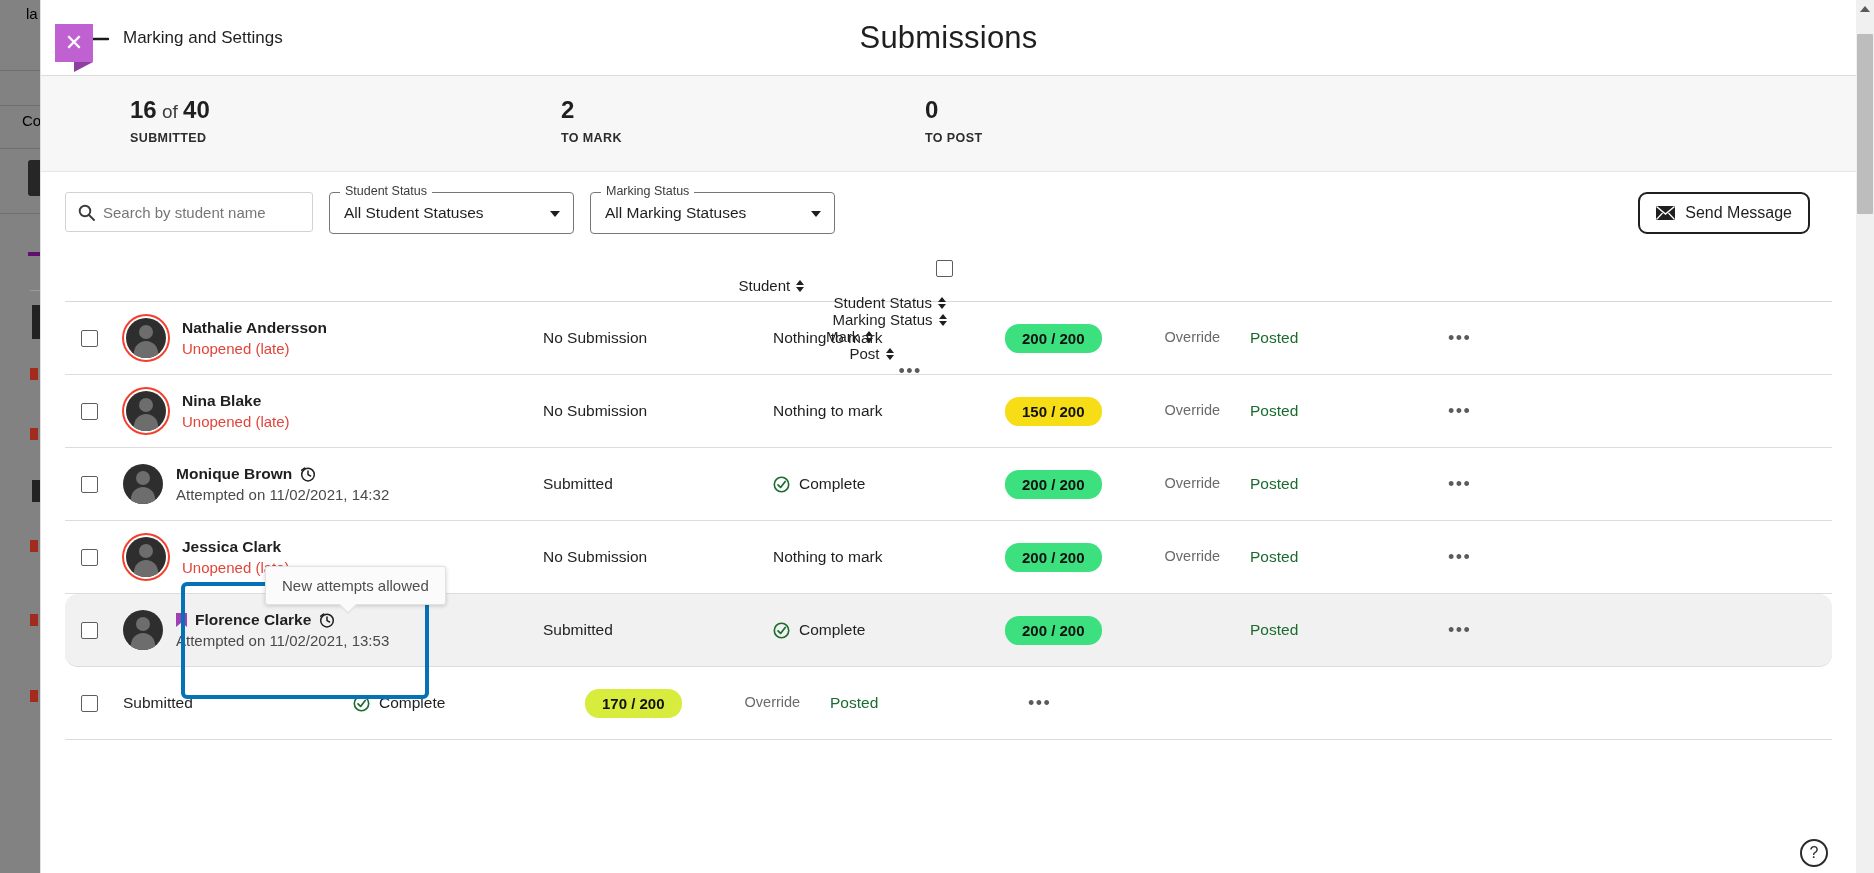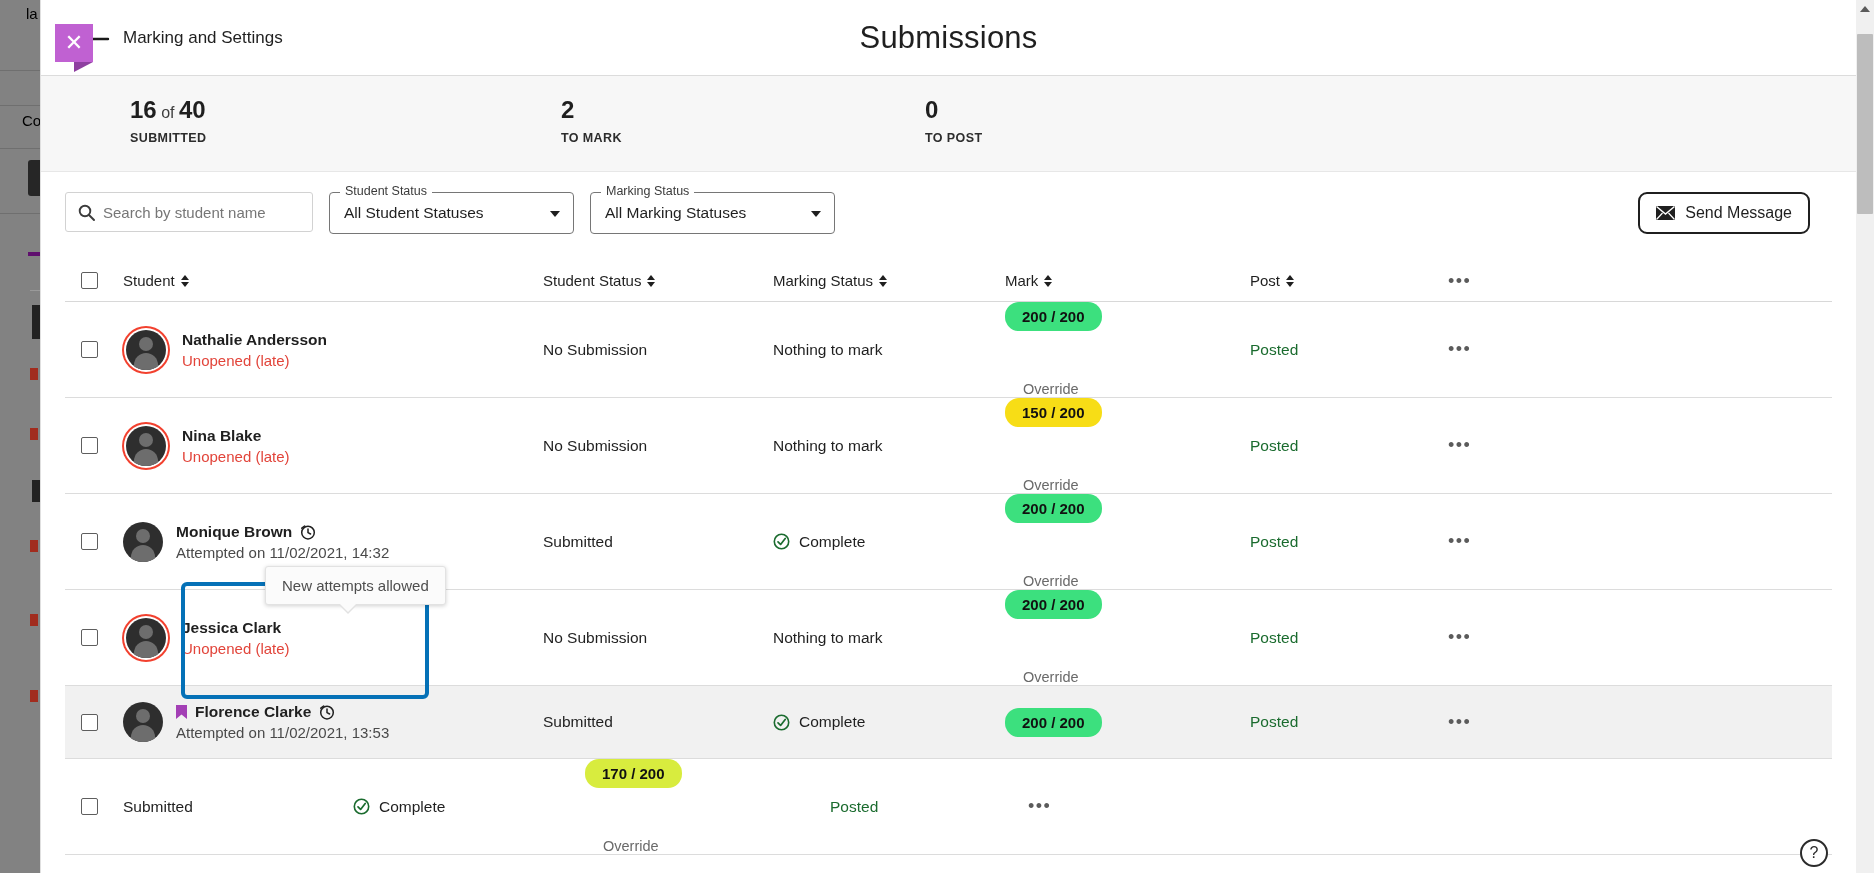--- a/index.html
+++ b/index.html
@@ -115,21 +115,21 @@
   }
 
   
   #stats {
     position: relative; height: 96px;
     background: #f7f7f7;
     border-bottom: 1px solid #e7e7e7;
   }
   .stat { position:absolute; top: 22px; }
   .stat .big { font-size: 24px; font-weight: 700; color:#1f1f1f; line-height:1; }
-  .stat .big .small { font-size: 16px; font-weight: 400; color:#3d3d3d; }
+  .stat .big .small { font-size: 19px; font-weight: 400; color:#3d3d3d; }
   .stat .cap { margin-top: 9px; font-size: 12.5px; letter-spacing:.4px; color:#2d2d2d; font-weight: 600; }
   #stat-submitted { left: 89px; }
   #stat-tomark    { left: 520px; }
   #stat-topost    { left: 884px; }
 
   
   #filters { position: relative; height: 88px; background:#fff; }
   #search-box {
     position:absolute; left: 24px; top: 20px;
     width: 248px; height: 40px;
@@ -173,21 +173,21 @@
     background:#fff; display:flex; align-items:center; gap: 10px;
     font-size: 16px; color:#1f1f1f; cursor:pointer;
     font-family:"Liberation Sans", sans-serif;
   }
 
   
   #table { position:relative; padding: 0 24px 0 24px; }
   #thead {
     display:flex; align-items:center; height: 42px;
     border-bottom: 1px solid #d8d8d8;
-    font-size: 15px; color:#1f1f1f;
+    font-size: 15px; color:#1f1f1f;flex-direction:column;
   }
   .col-check   { width: 58px; flex:none; }
   .col-student { width: 420px; flex:none; }
   .col-sstatus { width: 230px; flex:none; }
   .col-mstatus { width: 232px; flex:none; }
   .col-mark    { width: 245px; flex:none; }
   .col-post    { width: 198px; flex:none; }
   .col-more    { width: 100px; flex:none; text-align:left; }
 
   .sortable { cursor:pointer; display:inline-flex; align-items:center; gap: 6px; }
@@ -198,21 +198,21 @@
   }
   .sort-ico::before { top: 1px; border-bottom: 5px solid #1f1f1f; }
   .sort-ico::after  { bottom: 1px; border-top: 5px solid #1f1f1f; }
 
   .dots { letter-spacing: 1.5px; color:#5b5b5b; font-size: 18px; line-height:1; cursor:pointer; }
 
   .row {
     display:flex; align-items:center; min-height: 73px;
     border-bottom: 1px solid #dcdcdc; position:relative;
   }
-  .row.alt { background:#f1f1f1; }
+  .row.alt { background:#f1f1f1;border-radius:13px; }
 
   .chk {
     width: 17px; height: 17px; border: 1px solid #5e5e5e; border-radius: 2px;
     background:#fff; cursor:pointer; margin-left: 16px;
   }
   .chk.head { margin-left: 16px; }
 
   .stu { display:flex; align-items:center; gap: 13px; }
   .avatar {
     width: 40px; height: 40px; border-radius: 50%;
@@ -231,21 +231,21 @@
   .avatar.ringed { box-shadow: 0 0 0 2px #ffffff, 0 0 0 4px #f2402e; margin: 0 3px; }
 
   .stu-name { font-size: 15.5px; color:#1f1f1f; font-weight: 700; display:flex; align-items:center; gap:8px; }
   .stu-sub  { font-size: 15px; color:#4a4a4a; margin-top: 3px; }
   .stu-sub.late { color:#e2443a; }
 
   .cellTxt { font-size: 15.5px; color:#1f1f1f; }
 
   .mstatus { display:flex; align-items:center; gap: 9px; font-size: 15.5px; color:#1f1f1f; }
 
-  .mark-wrap { display:flex; flex-direction:column; align-items:flex-start;gap:45px; }
+  .mark-wrap { display:flex; align-items:flex-start;gap:45px; }
   .pill {
     display:inline-block; border-radius: 14px;
     padding: 6px 17px; font-size: 15px; font-weight: 700; color:#111;
     min-width: 92px; text-align:center;
   }
   .override { font-size: 14.5px; color:#6a6a6a; margin-top: 5px; margin-left: 18px; }
 
   .posted { font-size: 15.5px; color: #1a6b2e; cursor:pointer; }
 
   

